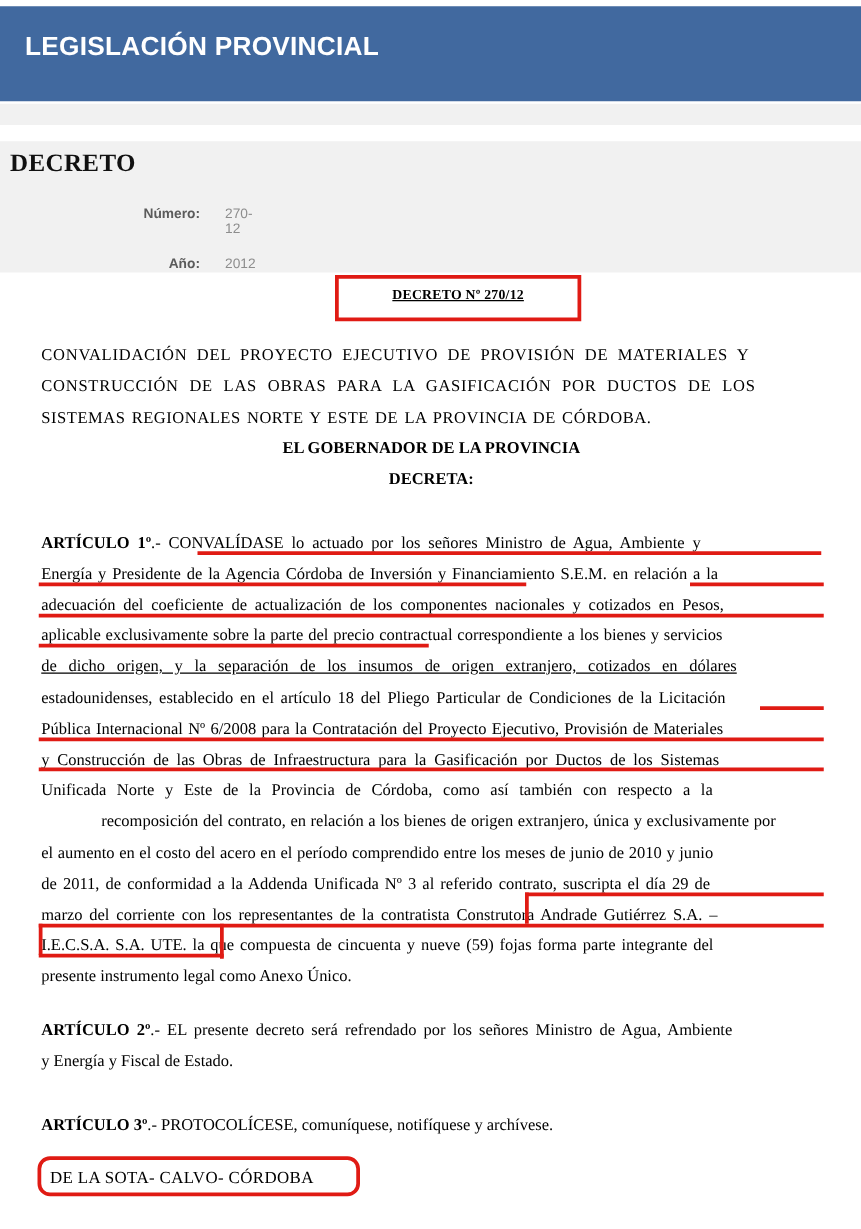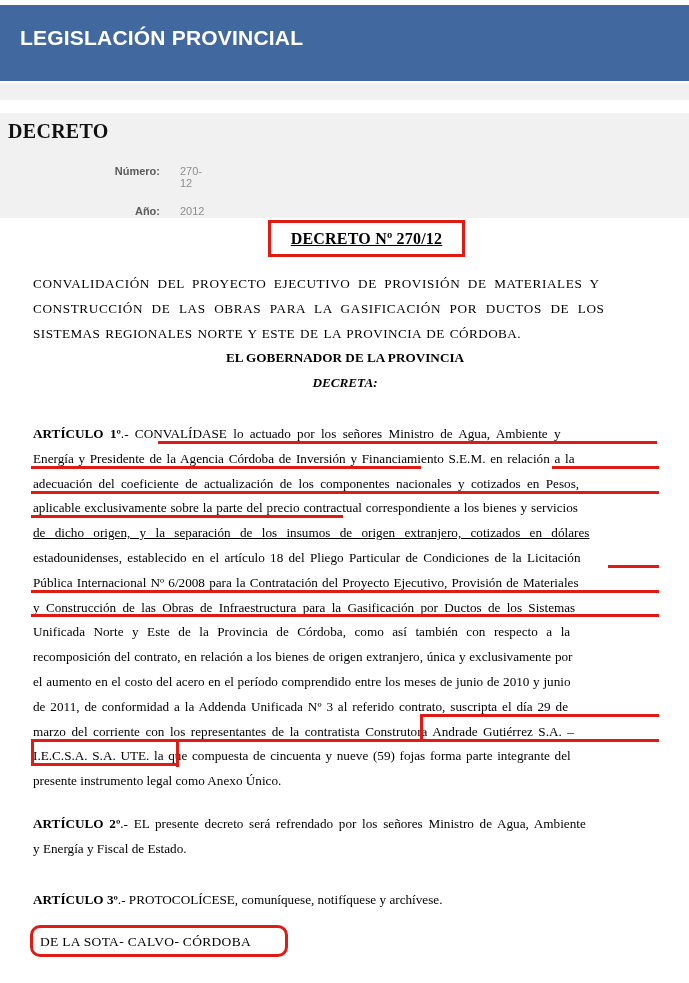--- a/index.html
+++ b/index.html
@@ -97,21 +97,21 @@
     top: 220px;
     width: 197px;
     height: 37px;
   }
   .title-box .inner {
     position: absolute;
     left: 0;
     right: 0;
     top: 7px;
     text-align: center;
-    font-size: 16px;
+    font-size: 11px;
     font-weight: bold;
     color: #000;
     text-decoration: underline;
     letter-spacing: 0.2px;
   }
 
   .sign-box {
     left: 30px;
     top: 925px;
     width: 258px;
@@ -198,38 +198,38 @@
   <div class="para">
     <span class="line" style="letter-spacing:0.62px;word-spacing:3.6px;">CONVALIDACIÓN DEL PROYECTO EJECUTIVO DE PROVISIÓN DE MATERIALES Y</span>
     <span class="line" style="letter-spacing:0.62px;word-spacing:4.6px;">CONSTRUCCIÓN DE LAS OBRAS PARA LA GASIFICACIÓN POR DUCTOS DE LOS</span>
     <span class="line" style="letter-spacing:0.45px;word-spacing:1.2px;">SISTEMAS REGIONALES NORTE Y ESTE DE LA PROVINCIA DE CÓRDOBA.</span>
   </div>
 
   <div class="para center bold">
     <span class="line" style="text-align:center;display:block;">EL GOBERNADOR DE LA PROVINCIA</span>
   </div>
   <div class="para center bold">
-    <span class="line" style="text-align:center;display:block;font-style:italic;">DECRETA:</span>
+    <span class="line" style="text-align:center;display:block;">DECRETA:</span>
   </div>
 
   <div class="gap-lg"></div>
 
   <div class="para" style="position:relative;">
 
     <span class="line" style="word-spacing:3.0px;"><b>ARTÍCULO 1º</b><span>.- CONVALÍDASE lo actuado por los señores Ministro de Agua, Ambiente y</span></span>
 
     <span class="line" style="word-spacing:1.4px;">Energía y Presidente de la Agencia Córdoba de Inversión y Financiamiento S.E.M. en relación a la</span>
     <span class="line" style="word-spacing:3.0px;">adecuación del coeficiente de actualización de los componentes nacionales y cotizados en Pesos,</span>
     <span class="line" style="word-spacing:0.6px;">aplicable exclusivamente sobre la parte del precio contractual correspondiente a los bienes y servicios</span>
     <span class="line" style="word-spacing:6.0px;text-decoration:underline;">de dicho origen, y la separación de los insumos de origen extranjero, cotizados en dólares</span>
     <span class="line" style="word-spacing:2.0px;">estadounidenses, establecido en el artículo 18 del Pliego Particular de Condiciones de la Licitación</span>
     <span class="line" style="word-spacing:0.9px;">Pública Internacional Nº 6/2008 para la Contratación del Proyecto Ejecutivo, Provisión de Materiales</span>
     <span class="line" style="word-spacing:3.0px;">y Construcción de las Obras de Infraestructura para la Gasificación por Ductos de los Sistemas</span>
     <span class="line" style="word-spacing:5.2px;">Unificada Norte y Este de la Provincia de Córdoba, como así también con respecto a la</span>
-    <span class="line" style="word-spacing:0.4px;">recomposición del contrato, en relación a los bienes de origen extranjero, única y exclusivamente por</span>
+    <span class="line" style="word-spacing:0.4px;margin-left:48px;">recomposición del contrato, en relación a los bienes de origen extranjero, única y exclusivamente por</span>
     <span class="line" style="word-spacing:0.4px;">el aumento en el costo del acero en el período comprendido entre los meses de junio de 2010 y junio</span>
     <span class="line" style="word-spacing:1.6px;">de 2011, de conformidad a la Addenda Unificada Nº 3 al referido contrato, suscripta el día 29 de</span>
     <span class="line" style="word-spacing:2.2px;">marzo del corriente con los representantes de la contratista Construtora Andrade Gutiérrez S.A. –</span>
     <span class="line" style="word-spacing:1.4px;">I.E.C.S.A. S.A. UTE. la que compuesta de cincuenta y nueve (59) fojas forma parte integrante del</span>
     <span class="line">presente instrumento legal como Anexo Único.</span>
 
     <span class="ul" style="left:125px;  top:19px;  width:499px;"></span>
     <span class="ul" style="left:-2px;   top:43.8px;width:390px;"></span>
     <span class="ul" style="left:519px;  top:43.8px;width:107px;"></span>
     <span class="ul" style="left:-2px;   top:68.6px;width:628px;"></span>

